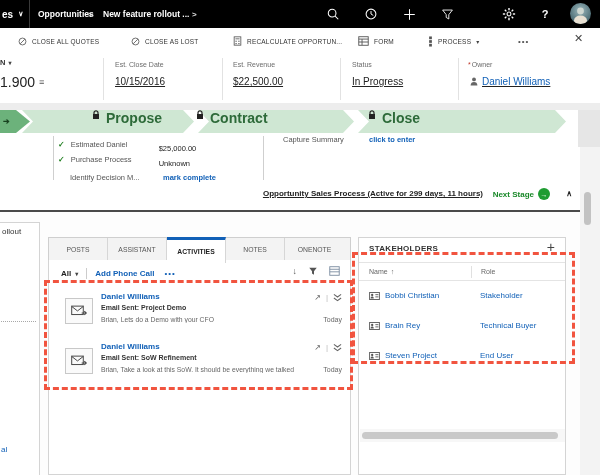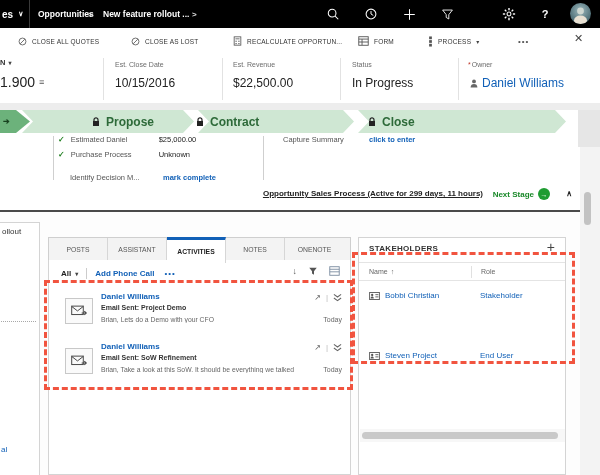--- a/index.html
+++ b/index.html
@@ -21,44 +21,44 @@
   
   .cmdbar{left:0;top:28px;width:600px;height:26px;background:#fff;border-bottom:1px solid #e4e4e4;}
   .cmd-item{top:0;height:26px;display:flex;align-items:center;gap:5px;color:#333;
     font-size:6.5px;letter-spacing:.2px;cursor:pointer;white-space:nowrap;}
   .cmd-x{top:5px;font-size:11px;color:#444;cursor:pointer;line-height:1;}
 
   
   .hdr{left:0;top:54px;width:600px;height:49px;background:#fff;}
   .hcol-div{top:4px;width:1px;height:42px;background:#e2e2e2;}
   .hlabel{font-size:7px;color:#6b6b6b;white-space:nowrap;}
-  .hvalue{font-size:12px;color:#222;white-space:nowrap;}
+  .hvalue{font-size:10px;color:#222;white-space:nowrap;text-decoration:underline;}
   .link{color:#1160b7;}
   .hpartial-top{left:0;top:4px;font-size:7.5px;color:#333;font-weight:bold;display:flex;gap:3px;align-items:center;}
   .hpartial-val{left:0;top:20px;font-size:14px;color:#222;display:flex;gap:4px;align-items:center;}
   .glines{font-size:9px;color:#555;}
   .req{color:#c0392b;font-size:7px;margin-right:1px;}
 
   .graystrip{left:0;top:103px;width:600px;height:7px;background:#ededed;}
 
   
   .bpf-row{left:0;top:110px;width:580px;height:23px;background:#fff;}
   .chev{position:absolute;top:0;height:23px;background:#cfe7d3;}
   .chev.mid{clip-path:polygon(0 0, calc(100% - 11px) 0, 100% 50%, calc(100% - 11px) 100%, 0 100%, 11px 50%);}
   .chev.stub{background:#6cb27b;clip-path:polygon(0 0, 16px 0, 100% 50%, 16px 100%, 0 100%);}
-  .stage-lbl{position:absolute;top:0;height:23px;display:flex;align-items:center;gap:6px;
-    font-size:12px;color:#2d6a39;font-weight:bold;}
+  .stage-lbl{position:absolute;top:0;height:23px;display:flex;align-items:flex-start;gap:6px;
+    font-size:14px;color:#2d6a39;font-weight:bold;}
   .stub-arrow{position:absolute;left:3px;top:0;height:23px;display:flex;align-items:center;
     font-size:8px;color:#17421f;font-weight:bold;}
 
   .bpf-detail{left:0;top:133px;width:580px;height:50px;background:#fff;}
   .vline{position:absolute;width:1px;background:#cfcfcf;}
   .drow{position:absolute;display:flex;align-items:center;gap:6px;font-size:7.5px;color:#555;white-space:nowrap;}
   .check{color:#1a7c1a;font-weight:bold;font-size:8px;}
-  .dval{color:#222;}
+  .dval{color:#222;margin-top:9px;}
   .dlink{color:#1160b7;font-weight:bold;cursor:pointer;}
 
   .bpf-foot{left:0;top:183px;width:580px;height:24px;background:#fff;}
   .proc-status{position:absolute;right:97px;top:6px;font-size:8px;font-weight:bold;color:#222;white-space:nowrap;text-decoration:underline;}
   .next-stage{position:absolute;right:30px;top:5px;display:flex;align-items:center;gap:4px;cursor:pointer;}
   .ns-txt{font-size:8px;font-weight:bold;color:#1b8a2a;}
   .ns-circle{width:12px;height:12px;border-radius:50%;background:#1f9c32;color:#fff;
     display:flex;align-items:center;justify-content:center;font-size:7px;line-height:1;}
   .collapse{position:absolute;right:8px;top:6px;font-size:8px;color:#222;font-weight:bold;cursor:pointer;}
 
@@ -480,32 +480,47 @@
               <path d="M1.6 7.4 C1.6 5.8 2.5 5.2 3.4 5.2 C4.3 5.2 5.2 5.8 5.2 7.4Z" fill="#555"></path>
               <line x1="7" y1="3" x2="10.4" y2="3" stroke="#555" stroke-width="1"></line>
               <line x1="7" y1="5.5" x2="10.4" y2="5.5" stroke="#555" stroke-width="1"></line>
             </svg>
           </span>
         <span>Bobbi Christian</span>
       </div>
       <div class="sk-rl">Stakeholder</div>
     </div>
 
-
-    <div class="sk-row" style="top:104px">
+    <div class="sk-row" style="top:74px">
       <div class="sk-nm">
         <span>
             <svg width="11" height="8" viewBox="0 0 12 9">
               <rect x="0.5" y="0.5" width="11" height="8" fill="none" stroke="#555" stroke-width="1"></rect>
               <circle cx="3.4" cy="3.4" r="1.3" fill="#555"></circle>
               <path d="M1.6 7.4 C1.6 5.8 2.5 5.2 3.4 5.2 C4.3 5.2 5.2 5.8 5.2 7.4Z" fill="#555"></path>
               <line x1="7" y1="3" x2="10.4" y2="3" stroke="#555" stroke-width="1"></line>
               <line x1="7" y1="5.5" x2="10.4" y2="5.5" stroke="#555" stroke-width="1"></line>
             </svg>
           </span>
+        <span>Brain Rey</span>
+      </div>
+      <div class="sk-rl">Technical Buyer</div>
+    </div>
+
+    <div class="sk-row" style="top:104px">
+      <div class="sk-nm">
+        <span>
+            <svg width="11" height="8" viewBox="0 0 12 9">
+              <rect x="0.5" y="0.5" width="11" height="8" fill="none" stroke="#555" stroke-width="1"></rect>
+              <circle cx="3.4" cy="3.4" r="1.3" fill="#555"></circle>
+              <path d="M1.6 7.4 C1.6 5.8 2.5 5.2 3.4 5.2 C4.3 5.2 5.2 5.8 5.2 7.4Z" fill="#555"></path>
+              <line x1="7" y1="3" x2="10.4" y2="3" stroke="#555" stroke-width="1"></line>
+              <line x1="7" y1="5.5" x2="10.4" y2="5.5" stroke="#555" stroke-width="1"></line>
+            </svg>
+          </span>
         <span>Steven Project</span>
       </div>
       <div class="sk-rl">End User</div>
     </div>
 
     <div class="hscroll">
       <div class="hthumb"></div>
     </div>
   </div>
 

